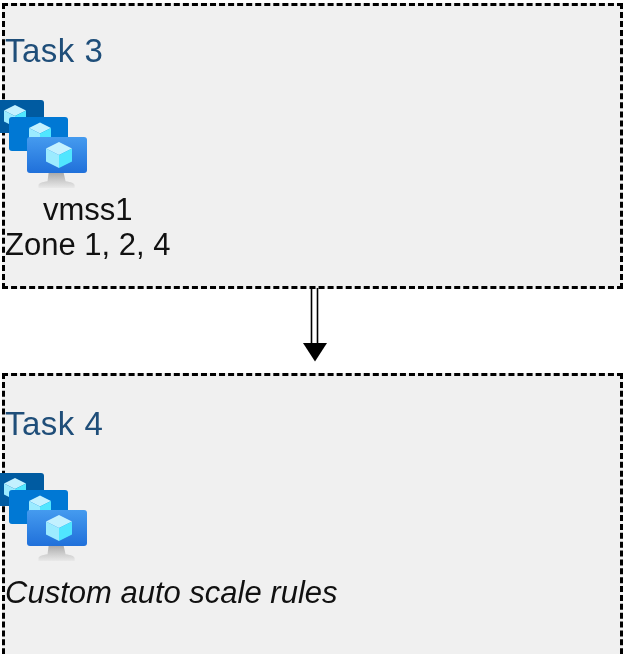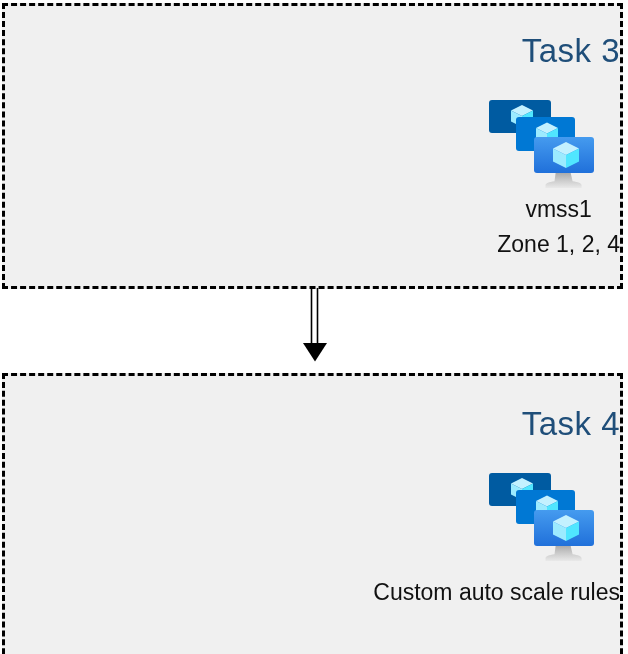--- a/index.html
+++ b/index.html
@@ -25,46 +25,46 @@
     overflow:hidden;
   }
   .task-box{
     position:absolute;
     left:2px;
     width:621px;
     background:var(--box-bg);
     border:3px dashed var(--box-border);
     display:flex;
     flex-direction:column;
-    align-items:flex-end;
+    align-items:flex-start;
   }
   #task3-box{top:3px;height:286px;}
   #task4-box{top:373px;height:290px;}
   .task-title{
     font-size:33px;
     line-height:40px;
     font-weight:400;
     color:var(--task-title);
     letter-spacing:0.5px;
   }
   #task3-box .task-title{margin-top:25px;}
   #task4-box .task-title{margin-top:28px;}
   .vmss-icon{
     margin-top:29px;
     transform:translateX(-23px);
     flex:0 0 auto;
   }
   .caption{
-    font-size:23px;
+    font-size:31px;
     line-height:35px;
     color:var(--body-text);
     text-align:center;
   }
   #task3-box .caption-block{margin-top:4px;}
-  #task4-box .caption-block{margin-top:14px;}
+  #task4-box .caption-block{margin-top:14px;font-style:italic;}
   #flow-arrow{
     position:absolute;
     left:301px;
     top:288px;
   }
 </style>
 </head>
 <body>
 
 <div id="canvas">

